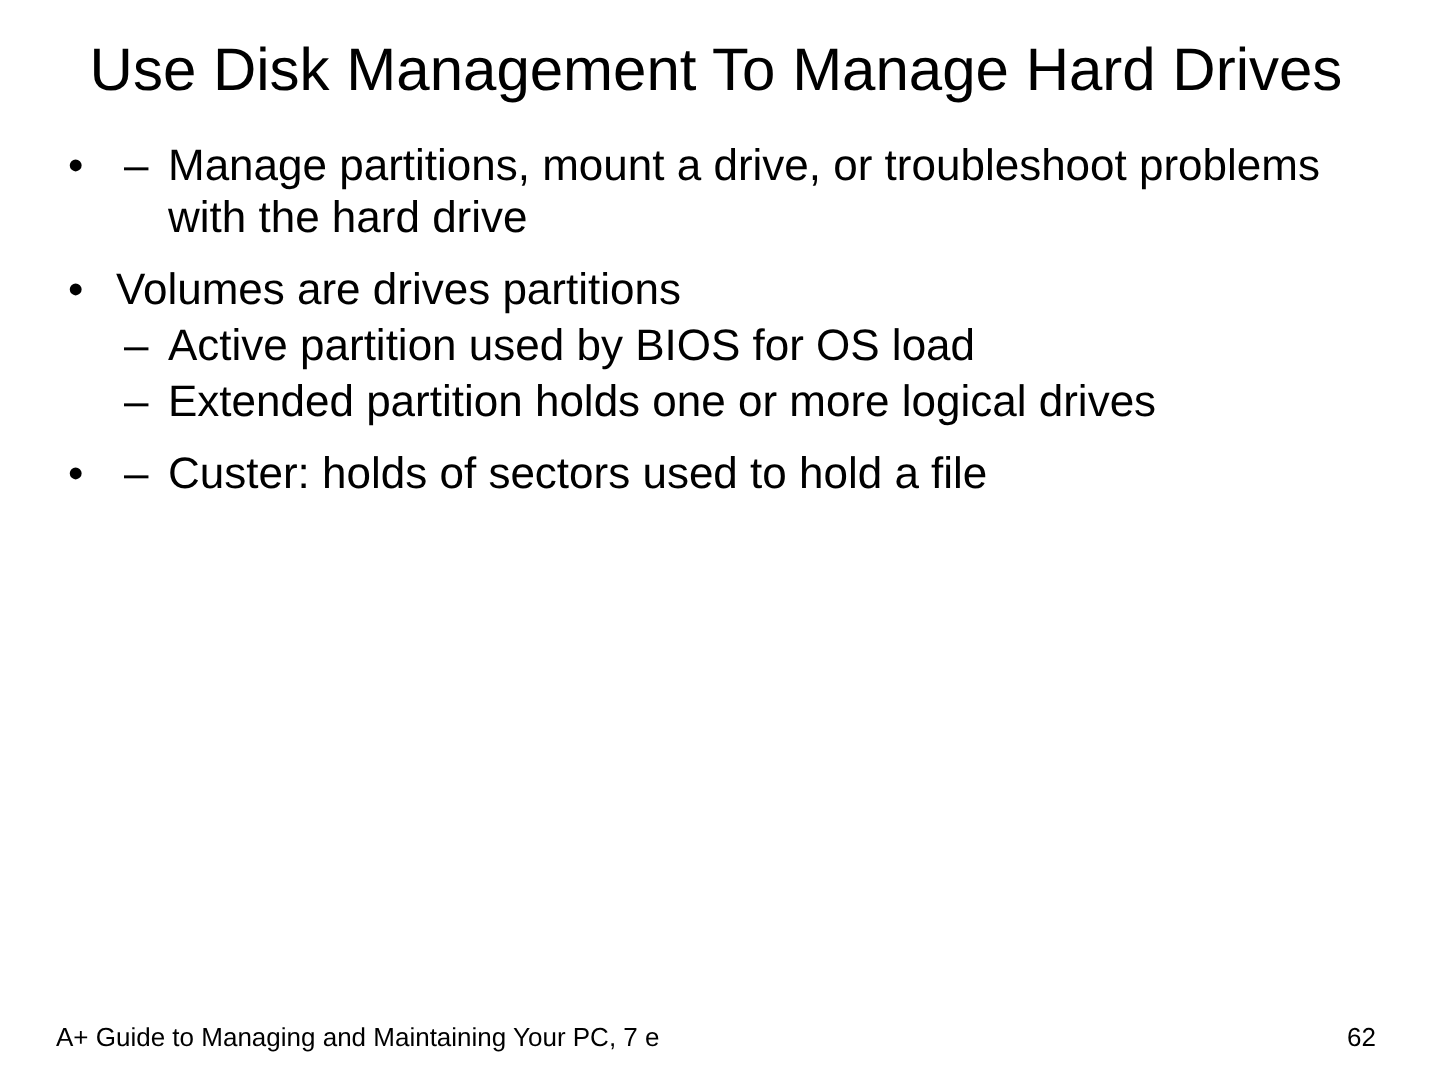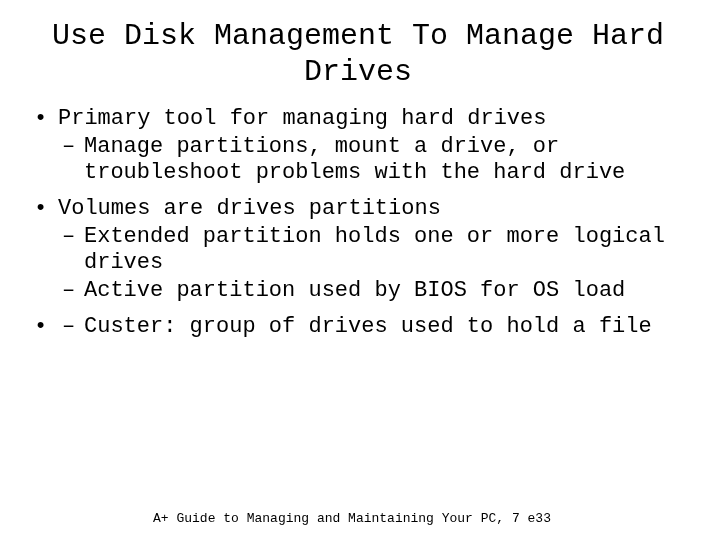--- a/index.html
+++ b/index.html
@@ -11,21 +11,20 @@
     font-family: Arial, Helvetica, sans-serif;
     color: #000000;
     position: relative;
     overflow: hidden;
   }
   .slide {
     width: 716px;
     height: 540px;
     position: relative;
     box-sizing: border-box;
-    font-family: Liberation Mono, monospace;
   }
   .title {
     text-align: center;
     font-size: 30px;
     line-height: 1.2;
     padding-top: 18px;
     padding-left: 40px;
     padding-right: 40px;
     font-weight: normal;
   }
@@ -63,55 +62,54 @@
   }
   ul.l2 > li::before {
     content: "–";
     position: absolute;
     left: 4px;
     top: 0;
   }
   .footer {
     position: absolute;
     bottom: 14px;
-    left: 16px;
+    left: 28px;
     right: 28px;
     font-size: 13px;
     display: flex;
-    justify-content: center;
+    justify-content: space-between;
   }
 </style>
 </head>
 <body>
 
 <div class="slide">
 
   <div class="title">Use Disk Management To Manage Hard Drives</div>
 
   <div class="body">
     <ul class="l1">
       <li>
-        <span>Primary tool for managing hard drives</span>
         <ul class="l2">
           <li><span>Manage partitions, mount a drive, or troubleshoot problems with the hard drive</span></li>
         </ul>
       </li>
       <li>
         <span>Volumes are drives partitions</span>
         <ul class="l2">
+          <li><span>Active partition used by BIOS for OS load</span></li>
           <li><span>Extended partition holds one or more logical drives</span></li>
-          <li><span>Active partition used by BIOS for OS load</span></li>
         </ul>
       </li>
       <li>
         <ul class="l2">
-          <li><span>Custer: group of drives used to hold a file</span></li>
+          <li><span>Custer: holds of sectors used to hold a file</span></li>
         </ul>
       </li>
     </ul>
   </div>
 
   <div class="footer">
     <span>A+ Guide to Managing and Maintaining Your PC, 7 e</span>
-    <span>33</span>
+    <span>62</span>
   </div>
 
 </div>
 
 </body></html>

